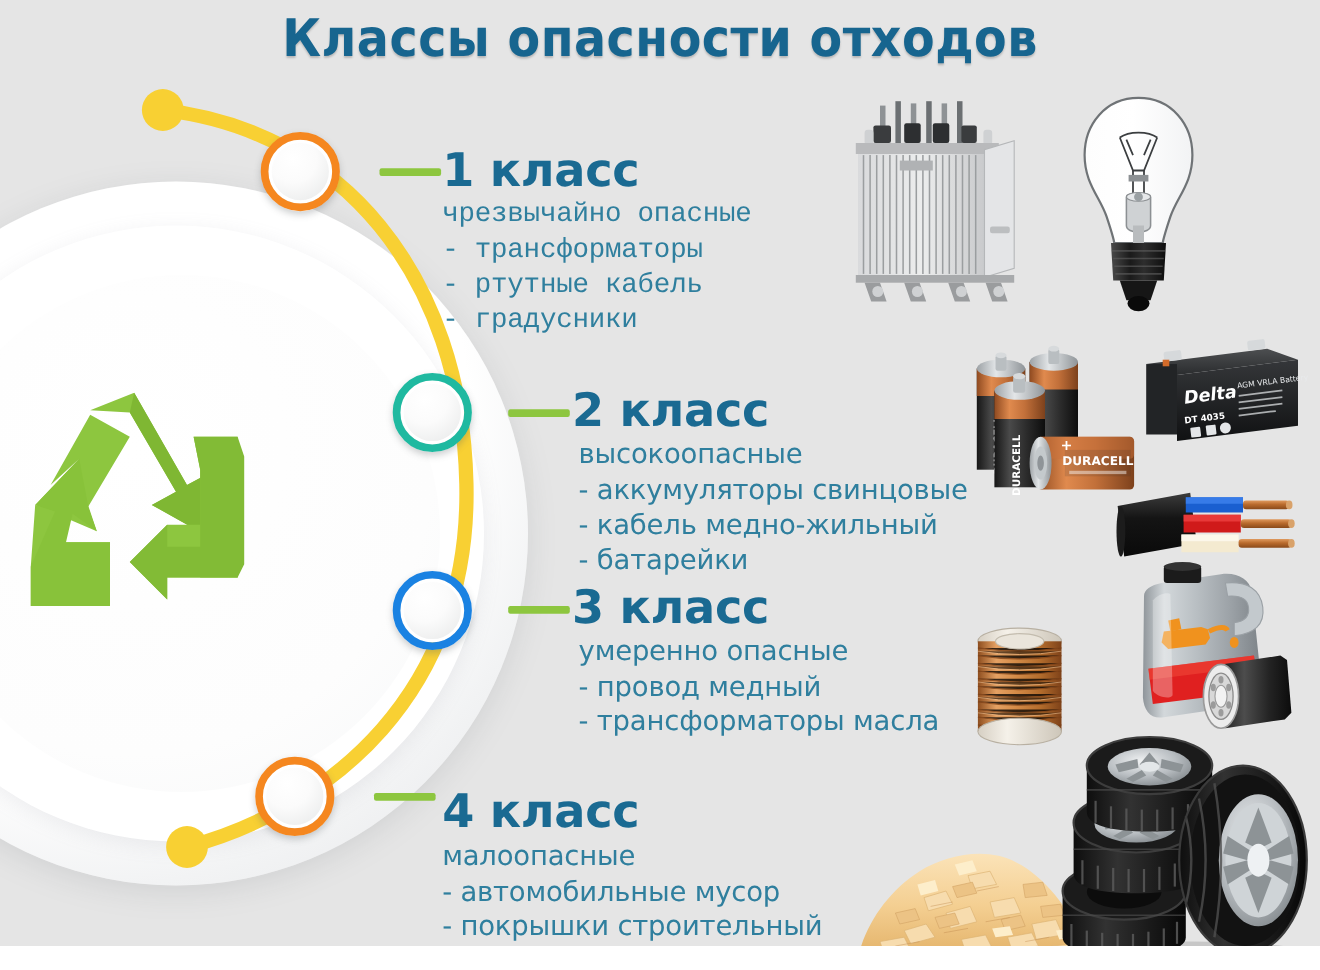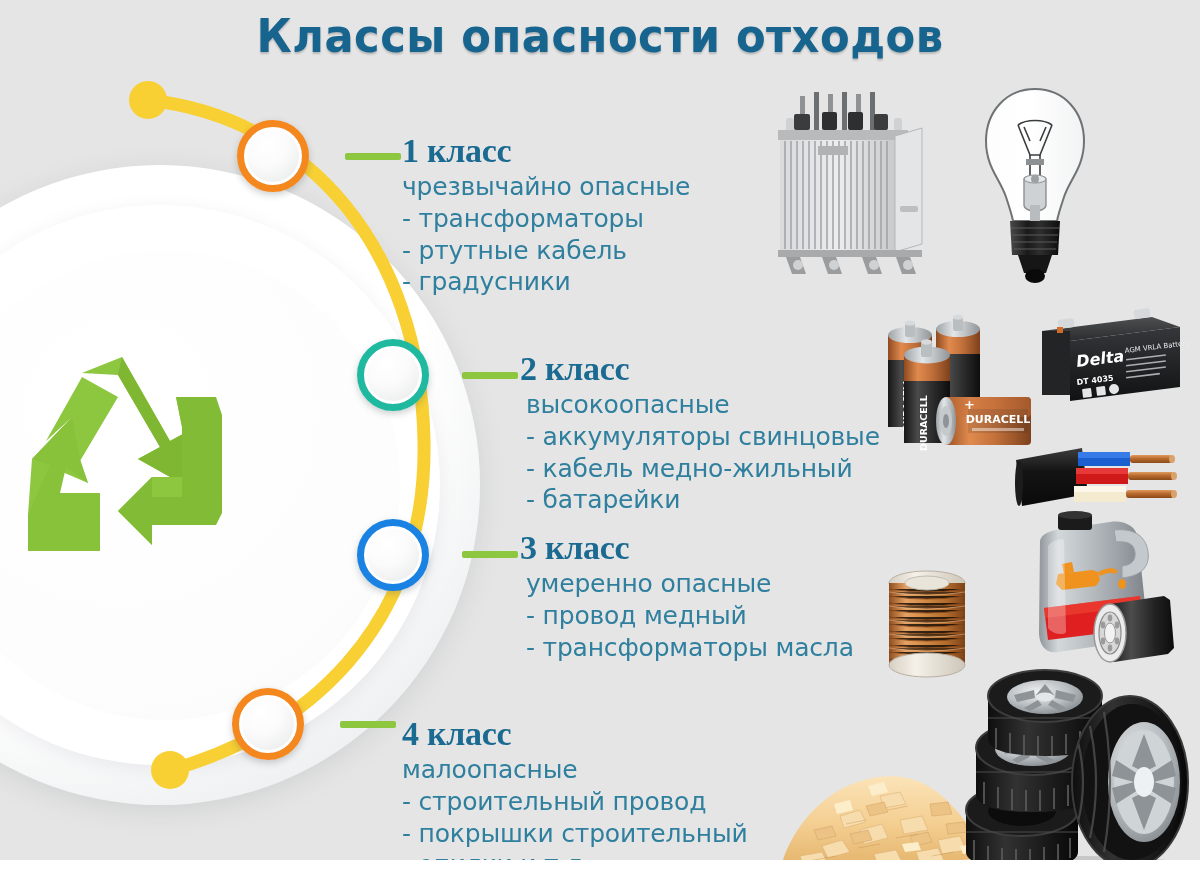--- a/index.html
+++ b/index.html
@@ -60,32 +60,32 @@
   
   .dash{position:absolute;height:7px;background:#8dc63f;border-radius:2px;}
   .dash.d1{left:345px;top:153px;width:56px;}
   .dash.d2{left:462px;top:372px;width:56px;}
   .dash.d3{left:462px;top:551px;width:56px;}
   .dash.d4{left:340px;top:721px;width:56px;}
 
   
   .cls{position:absolute;color:#2a7b9b;}
   .cls .hd{
-    font-weight:bold;font-size:34px;color:#1a6a92;line-height:1.05;
-    letter-spacing:-.3px;margin:0 0 3px 0;font-family:Liberation Serif, serif;
+    font-weight:bold;font-size:42px;color:#1a6a92;line-height:1.05;
+    letter-spacing:-.3px;margin:0 0 3px 0;
   }
   .cls .sub{
     font-size:25px;color:#2f7f9e;line-height:1.22;margin:0 0 1px 0;letter-spacing:-.2px;
   }
   .cls ul{list-style:none;margin:0;padding:0;}
   .cls li{
     font-size:25px;color:#2f7f9e;line-height:1.26;letter-spacing:-.2px;white-space:nowrap;
   }
   .cls.k1{left:402px;top:133px;}
-  .cls.k1 .sub,.cls.k1 li{padding-left:0;}
+  .cls.k1 .sub,.cls.k1 li{padding-left:0;font-family:Liberation Mono, monospace;}
   .cls.k2{left:520px;top:351px;}
   .cls.k2 li{padding-left:0;}
   .cls.k3{left:520px;top:530px;}
   .cls.k4{left:402px;top:716px;}
   .cls.k2 .sub,.cls.k3 .sub{padding-left:6px;}
   .cls.k2 li,.cls.k3 li{padding-left:6px;}
 
   
   .photo{position:absolute;}
 
@@ -183,21 +183,21 @@
     <ul>
       <li>- провод медный</li>
       <li>- трансформаторы масла</li>
     </ul>
   </div>
 
   <div class="cls k4">
     <div class="hd">4 класс</div>
     <div class="sub">малоопасные</div>
     <ul>
-      <li>- строительный провод</li>
+      <li>- автомобильные мусор</li>
       <li>- покрышки строительный</li>
       <li>- опилки и т.д.</li>
     </ul>
   </div>
 
   <svg id="transformer" class="photo" viewBox="0 0 170 200">
     <defs>
       <linearGradient id="tfBody" x1="0" y1="0" x2="1" y2="0">
         <stop offset="0" stop-color="#d9dadc"></stop>
           <stop offset=".5" stop-color="#eceded"></stop>

